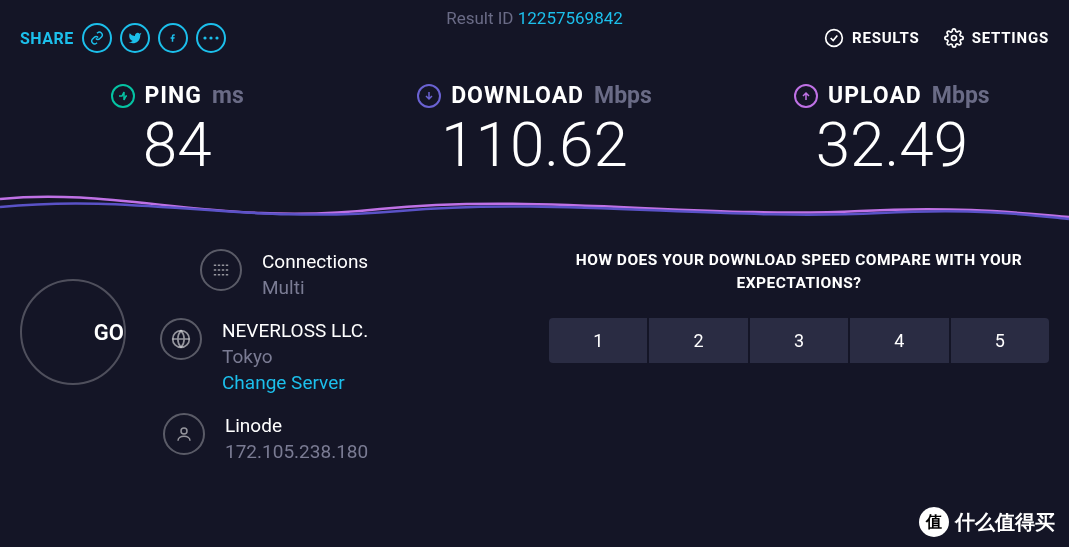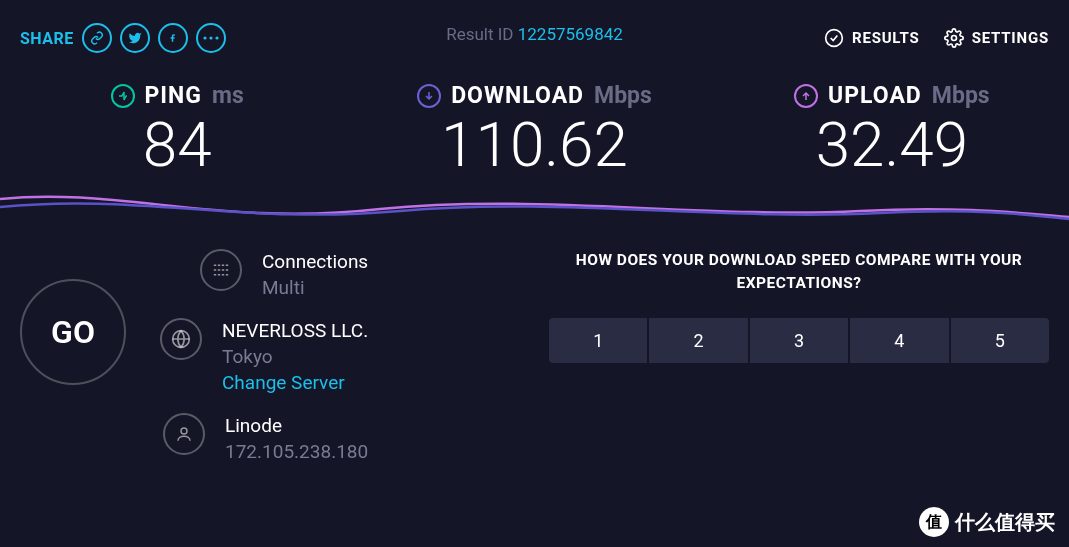--- a/index.html
+++ b/index.html
@@ -35,21 +35,21 @@
     color: #1cbfeb;
   }
   .result-id {
     margin-left: auto;
     margin-right: auto;
     font-size: 17px;
     color: #6a6b86;
     position: absolute;
     left: 50%;
     transform: translateX(-50%);
-    top: 24px;
+    top: 8px;
   }
   .result-id .rid { color: #1cbfeb; }
   .right-actions {
     margin-left: auto;
     display: flex;
     align-items: center;
     gap: 24px;
   }
   .action-item {
     display: flex;
@@ -112,22 +112,22 @@
   .go-wrap {
     width: 110px;
     display: flex;
     align-items: flex-start;
     padding-top: 30px;
   }
   .go-btn {
     width: 106px; height: 106px;
     border-radius: 50%;
     border: 2px solid rgba(255,255,255,0.25);
-    display: flex; align-items: center; justify-content: center;
-    font-size: 32px;
+    display: flex; align-items: center; justify-content: flex-end;
+    font-size: 22px;
     font-weight: 600;
     cursor: pointer;
   }
   .info-list {
     display: flex;
     flex-direction: column;
     gap: 18px;
     align-items: flex-end;
   }
   .info-row {

